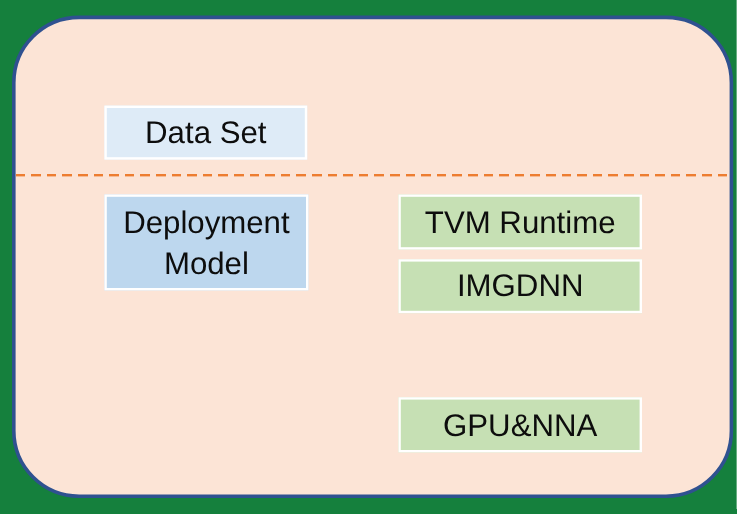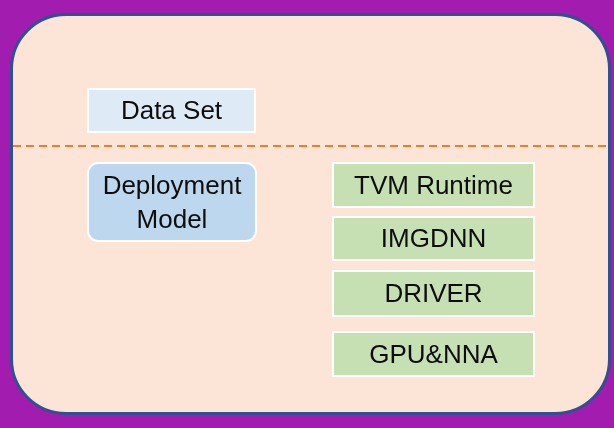--- a/index.html
+++ b/index.html
@@ -1,20 +1,20 @@
 <!DOCTYPE html>
 <html><head>
 <meta charset="utf-8">
 <style>
   html, body { margin: 0; padding: 0; background: #ffffff; }
   .stage {
     position: relative;
     width: 614px;
     height: 428px;
-    background: #a21caf;
+    background: #15803d;
     font-family: "Liberation Sans", sans-serif;
     overflow: hidden;
   }
   .container {
     position: absolute;
     left: 10px;
     top: 13px;
     width: 601px;
     height: 402px;
     box-sizing: border-box;
@@ -34,21 +34,21 @@
     color: #0d0d0d;
     line-height: 1.32;
     white-space: pre-line;
   }
   .blue-light { background: #deebf7; }
   .blue-mid   { background: #bdd7ee; }
   .green      { background: #c6e0b4; }
 
   .box-data-set        { left: 87px;  top: 88px;  width: 169px; height: 45px; }
   .box-model-test      { left: 332px; top: 89px;  width: 203px; height: 44px; }
-  .box-deployment      { left: 87px;  top: 162px; width: 170px; height: 80px; padding: 0 10px; border-radius: 11px; }
+  .box-deployment      { left: 87px;  top: 162px; width: 170px; height: 80px; padding: 0 10px; }
   .box-tvm-runtime     { left: 332px; top: 162px; width: 203px; height: 46px; }
   .box-imgdnn          { left: 332px; top: 216px; width: 203px; height: 45px; text-align: center; }
   .box-driver          { left: 332px; top: 270px; width: 203px; height: 47px; }
   .box-gpu-nna         { left: 332px; top: 331px; width: 203px; height: 46px; text-align: center; }
 
   .divider {
     position: absolute;
     left: 13px;
     top: 145px;
     width: 594px;
@@ -74,20 +74,17 @@
   </div>
 
   <div class="box green box-tvm-runtime">
     <span>TVM Runtime</span>
   </div>
 
   <div class="box green box-imgdnn">
     <span>IMGDNN</span>
   </div>
 
-  <div class="box green box-driver">
-    <span>DRIVER</span>
-  </div>
 
   <div class="box green box-gpu-nna">
     <span>GPU&amp;NNA</span>
   </div>
 </div>
 
 </body></html>

